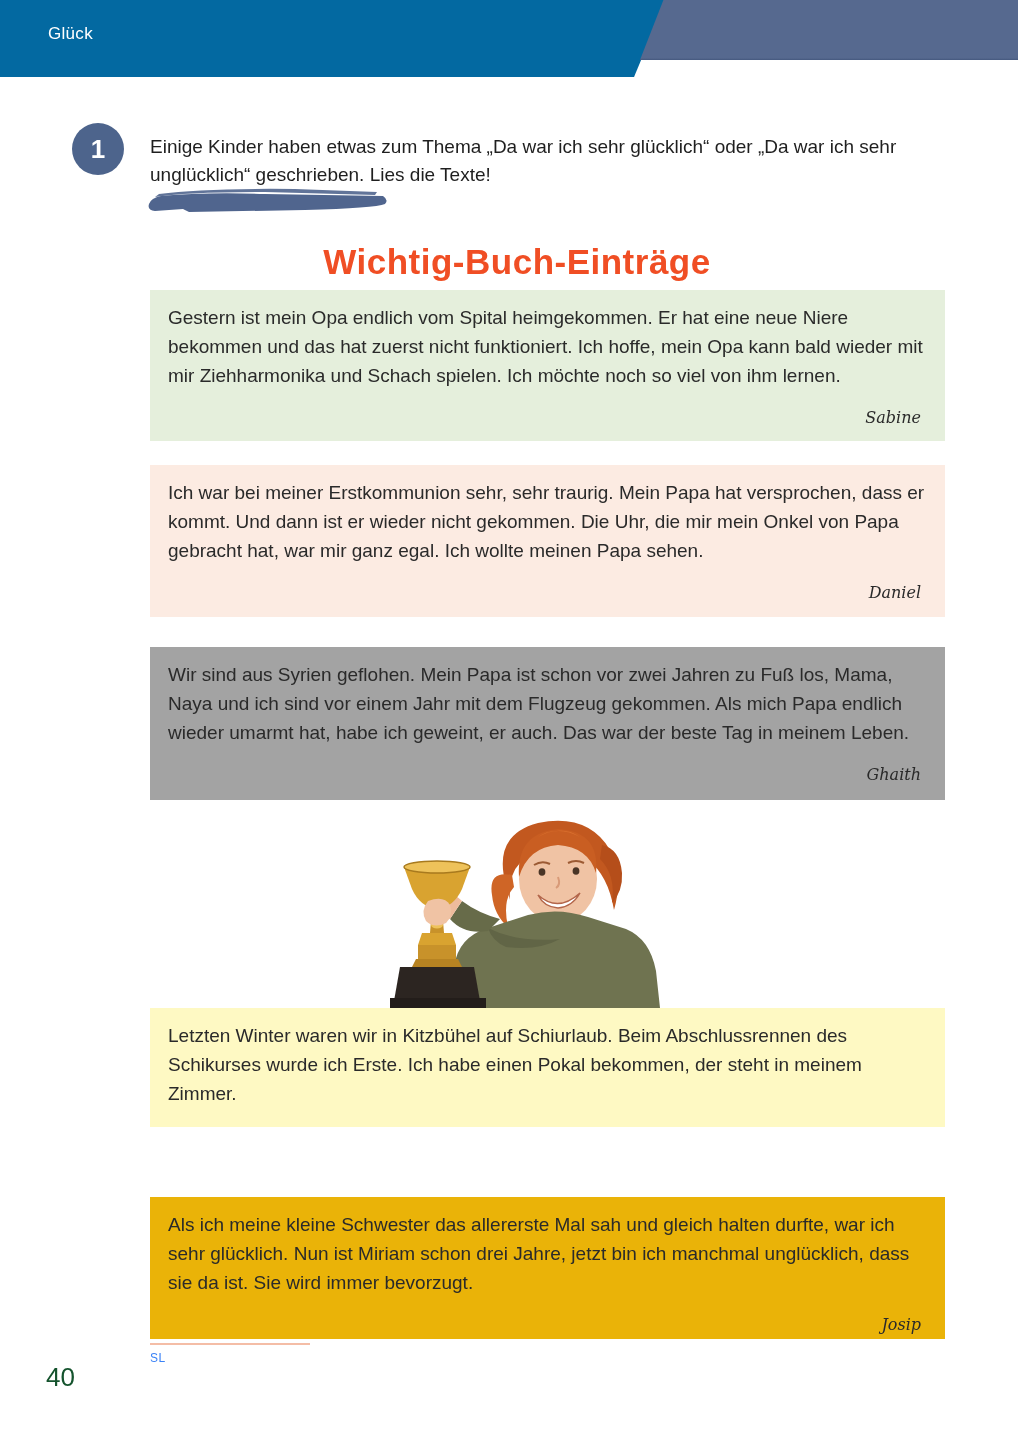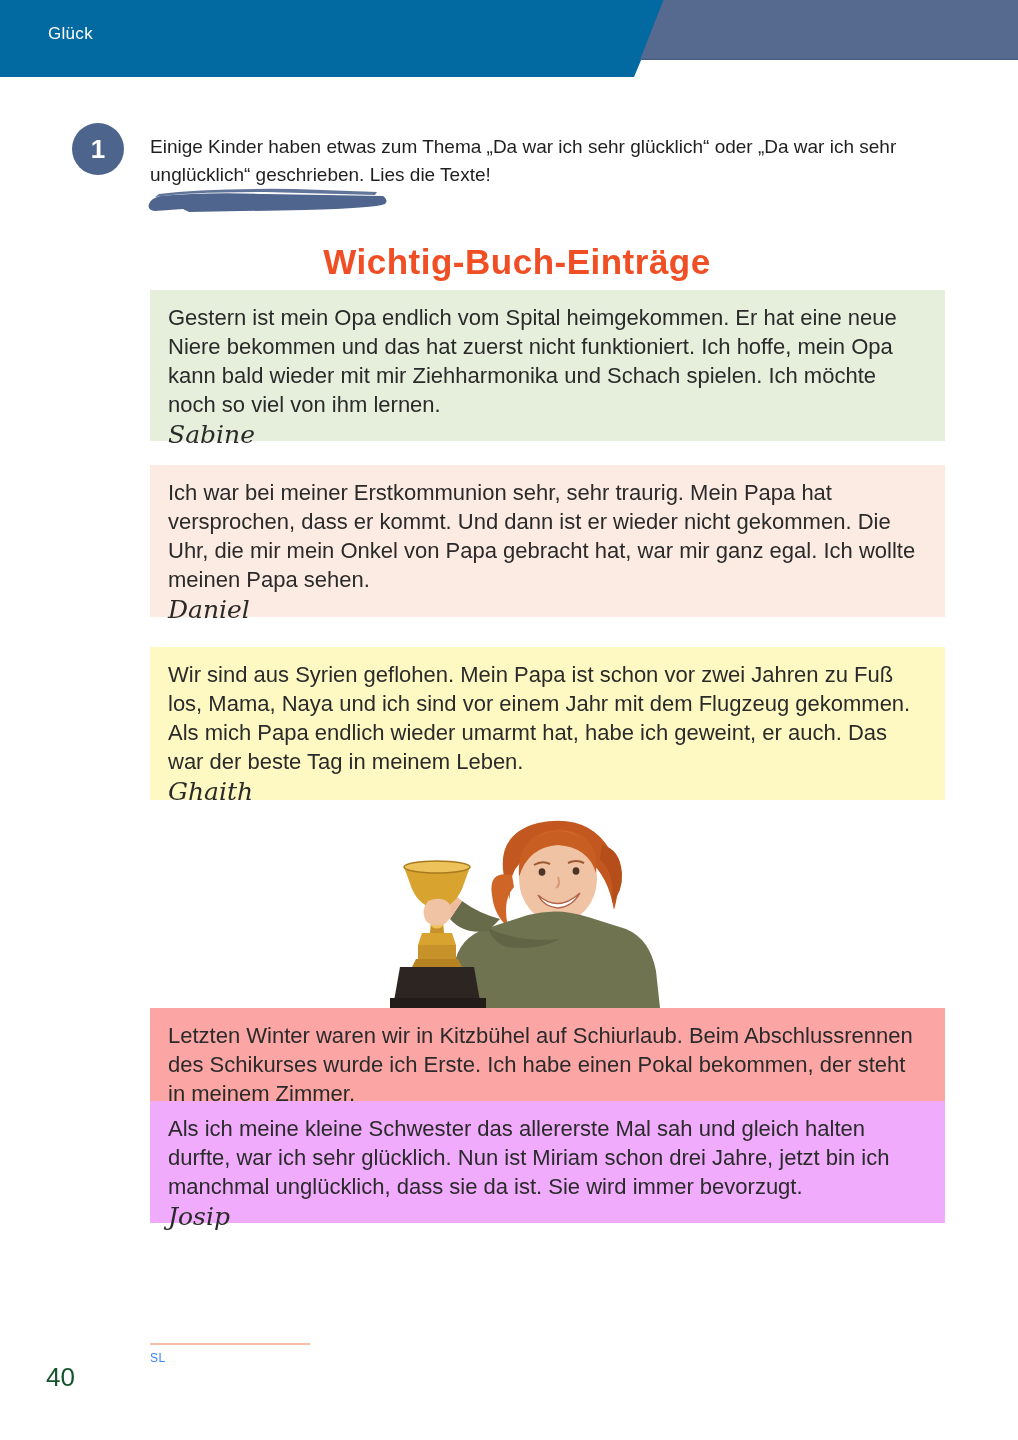--- a/index.html
+++ b/index.html
@@ -40,31 +40,31 @@
   
   .page-title{
     position:absolute;left:0;top:234px;width:1018px;
     text-align:center;color:#f04e24;font-size:35px;letter-spacing:.5px;
   }
   
   .entry{
     position:absolute;left:150px;width:795px;
     box-sizing:border-box;padding:13px 18px 6px 18px;
   }
-  .entry-text{font-size:22px;line-height:29px;color:#2a2a2a;}
+  .entry-text{font-size:19px;line-height:29px;color:#2a2a2a;}
   .entry-author{
-    text-align:left;margin-top:1px;padding-right:6px;
+    text-align:right;margin-top:18px;padding-right:6px;
     font-family:"DejaVu Serif", serif;font-style:italic;
-    font-size:25px;color:#2a2a2a;
+    font-size:16px;color:#2a2a2a;
   }
   .e1{top:290px;height:151px;background:#e5efdc;}
   .e2{top:465px;height:152px;background:#fcebe2;}
-  .e3{top:647px;height:153px;background:#fef9c3;}
-  .e4{top:1008px;height:119px;background:#fca5a5;}
-  .e5{top:1101px;height:122px;background:#f0abfc;}
+  .e3{top:647px;height:153px;background:#a3a3a3;}
+  .e4{top:1008px;height:119px;background:#fef9c3;}
+  .e5{top:1197px;height:142px;background:#eab308;}
   
   .photo{
     position:absolute;left:388px;top:815px;width:278px;height:193px;
     background:#ffffff;
   }
   
   .footer-line{
     position:absolute;left:150px;top:1343px;width:160px;height:2px;
     background:#f4bda6;
   }

